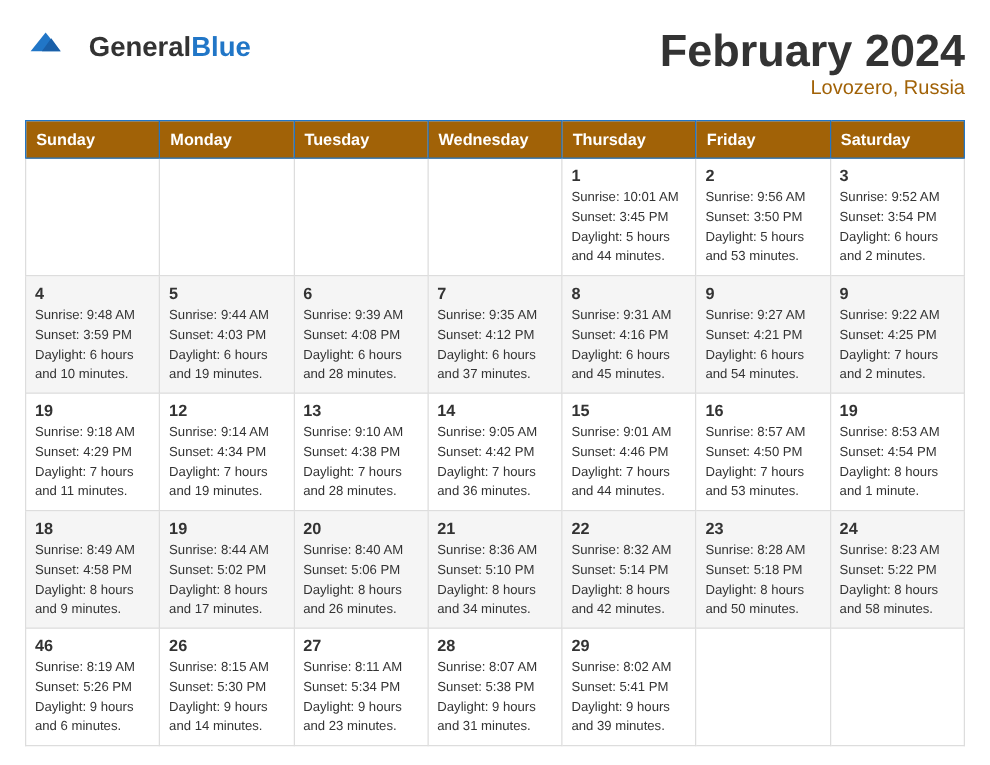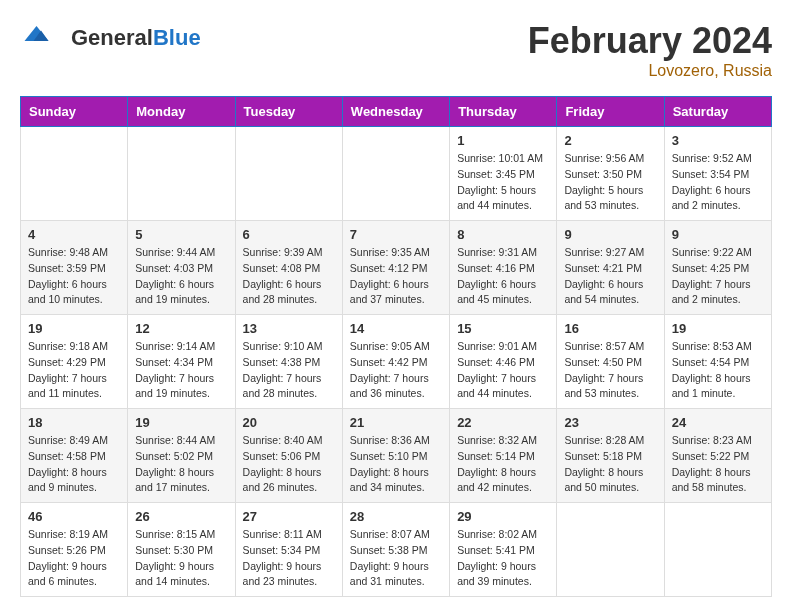--- a/index.html
+++ b/index.html
@@ -48,21 +48,21 @@
     .location {
       font-size: 16px;
       color: #a16207;
     }
     .calendar {
       width: 100%;
       border-collapse: collapse;
       border: 1px solid #ccc;
     }
     .calendar th {
-      background-color: #a21caf;
+      background-color: #a16207;
       color: #fff;
       text-align: left;
       padding: 7px 8px;
       font-size: 13px;
       font-weight: bold;
       border: 1px solid #2176c7;
     }
     .calendar td {
       vertical-align: top;
       padding: 6px 7px;

